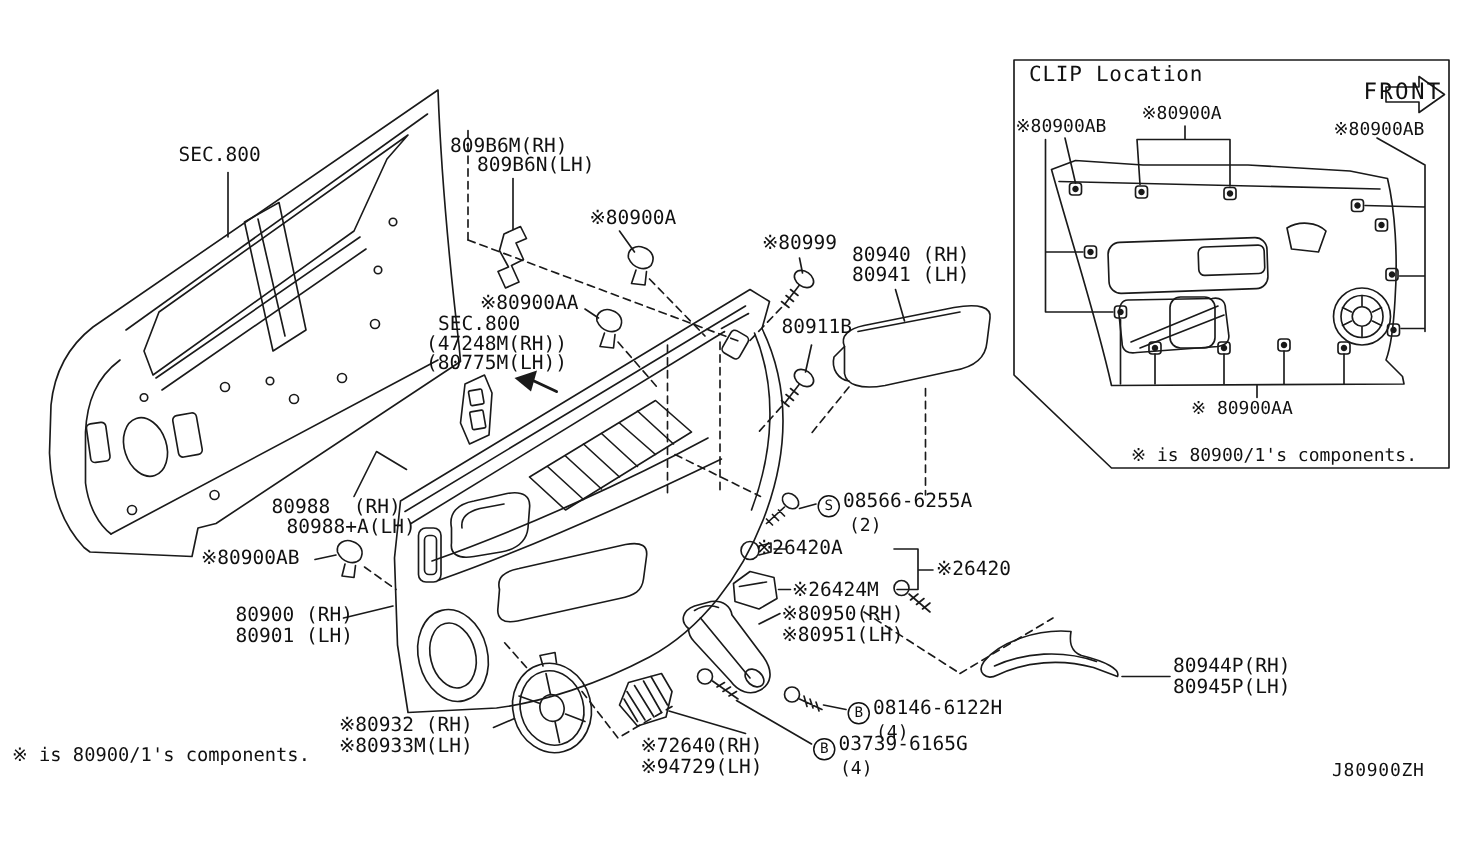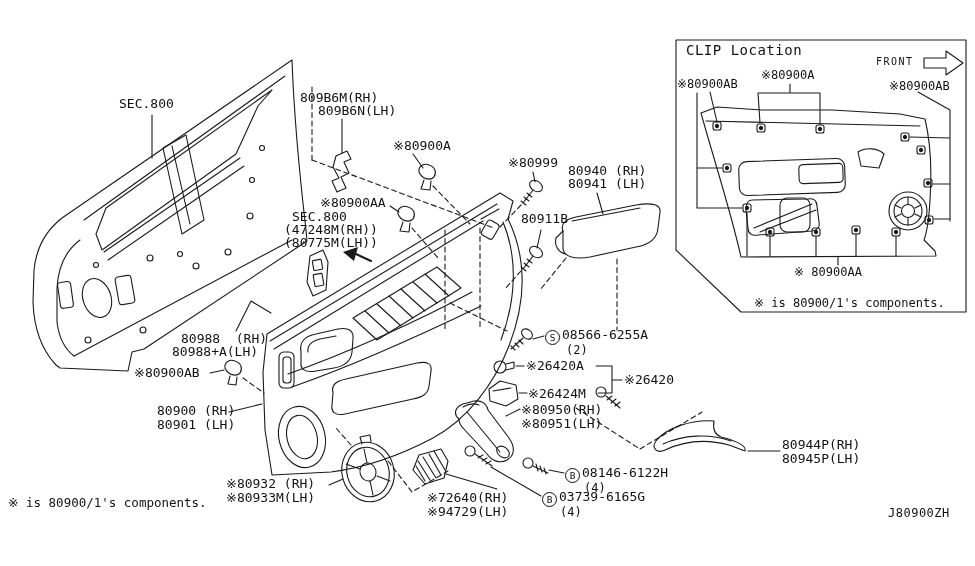--- a/index.html
+++ b/index.html
@@ -3,21 +3,21 @@
 <meta charset="utf-8">
 <style>
   html,body{margin:0;padding:0;background:#fff;}
   .stage{position:relative;width:975px;height:566px;background:#fff;overflow:hidden;
          font-family:"DejaVu Sans Mono","DejaVu Sans",monospace;color:#111;}
   .stage svg{position:absolute;left:0;top:0;}
   .lb{position:absolute;font-size:13px;line-height:13px;white-space:pre;color:#111;}
   .lb.sm{font-size:12px;}
   .lb.note{font-size:12.5px;}
   .lb.title{font-size:14px;letter-spacing:.5px;}
-  .lb.front{font-size:10px;letter-spacing:1.5px;}
+  .lb.front{font-size:15px;letter-spacing:1.5px;margin-left:33px;}
   .lb.code{font-size:12px;letter-spacing:.5px;}
   .lb.qty{font-size:12px;}
   .circ{display:inline-block;width:13px;height:13px;border:1.3px solid #111;border-radius:50%;
         text-align:center;font-size:9.5px;line-height:13px;margin-right:2px;vertical-align:-2px;}
   svg path,svg rect,svg ellipse,svg circle,svg polygon{vector-effect:non-scaling-stroke;}
 </style>
 </head>
 <body>
 
 <div class="stage">
@@ -280,31 +280,31 @@
 <div class="lb" style="left:393px;top:139px">※80900A</div>
 <div class="lb" style="left:508px;top:156px">※80999</div>
 <div class="lb" style="left:568px;top:164px">80940 (RH)</div>
 <div class="lb" style="left:568px;top:177px">80941 (LH)</div>
 <div class="lb" style="left:521px;top:212px">80911B</div>
 <div class="lb" style="left:320px;top:196px">※80900AA</div>
 <div class="lb" style="left:292px;top:210px">SEC.800</div>
 <div class="lb" style="left:284px;top:223px">(47248M(RH))</div>
 <div class="lb" style="left:284px;top:236px">(80775M(LH))</div>
 <div class="lb" style="left:181px;top:332px">80988  (RH)</div>
-<div class="lb" style="left:172px;top:345px">80988+A(LH)</div>
+<div class="lb" style="left:191px;top:345px">80988+A(LH)</div>
 <div class="lb" style="left:134px;top:366px">※80900AB</div>
 <div class="lb" style="left:157px;top:404px">80900 (RH)</div>
 <div class="lb" style="left:157px;top:418px">80901 (LH)</div>
 <div class="lb" style="left:226px;top:477px">※80932 (RH)</div>
 <div class="lb" style="left:226px;top:491px">※80933M(LH)</div>
 <div class="lb" style="left:427px;top:491px">※72640(RH)</div>
 <div class="lb" style="left:427px;top:505px">※94729(LH)</div>
 <div class="lb" style="left:521px;top:403px">※80950(RH)</div>
 <div class="lb" style="left:521px;top:417px">※80951(LH)</div>
-<div class="lb" style="left:526px;top:359px">※26420A</div>
+<div class="lb" style="left:504px;top:359px">※26420A</div>
 <div class="lb" style="left:624px;top:373px">※26420</div>
 <div class="lb" style="left:528px;top:387px">※26424M</div>
 <div class="lb" style="left:782px;top:438px">80944P(RH)</div>
 <div class="lb" style="left:782px;top:452px">80945P(LH)</div>
 
 <div class="lb" style="left:545px;top:328px"><span class="circ">S</span><span>08566-6255A</span></div>
 <div class="lb qty" style="left:566px;top:344px">(2)</div>
 
 <div class="lb" style="left:565px;top:466px"><span class="circ">B</span><span>08146-6122H</span></div>
 <div class="lb qty" style="left:584px;top:482px">(4)</div>

